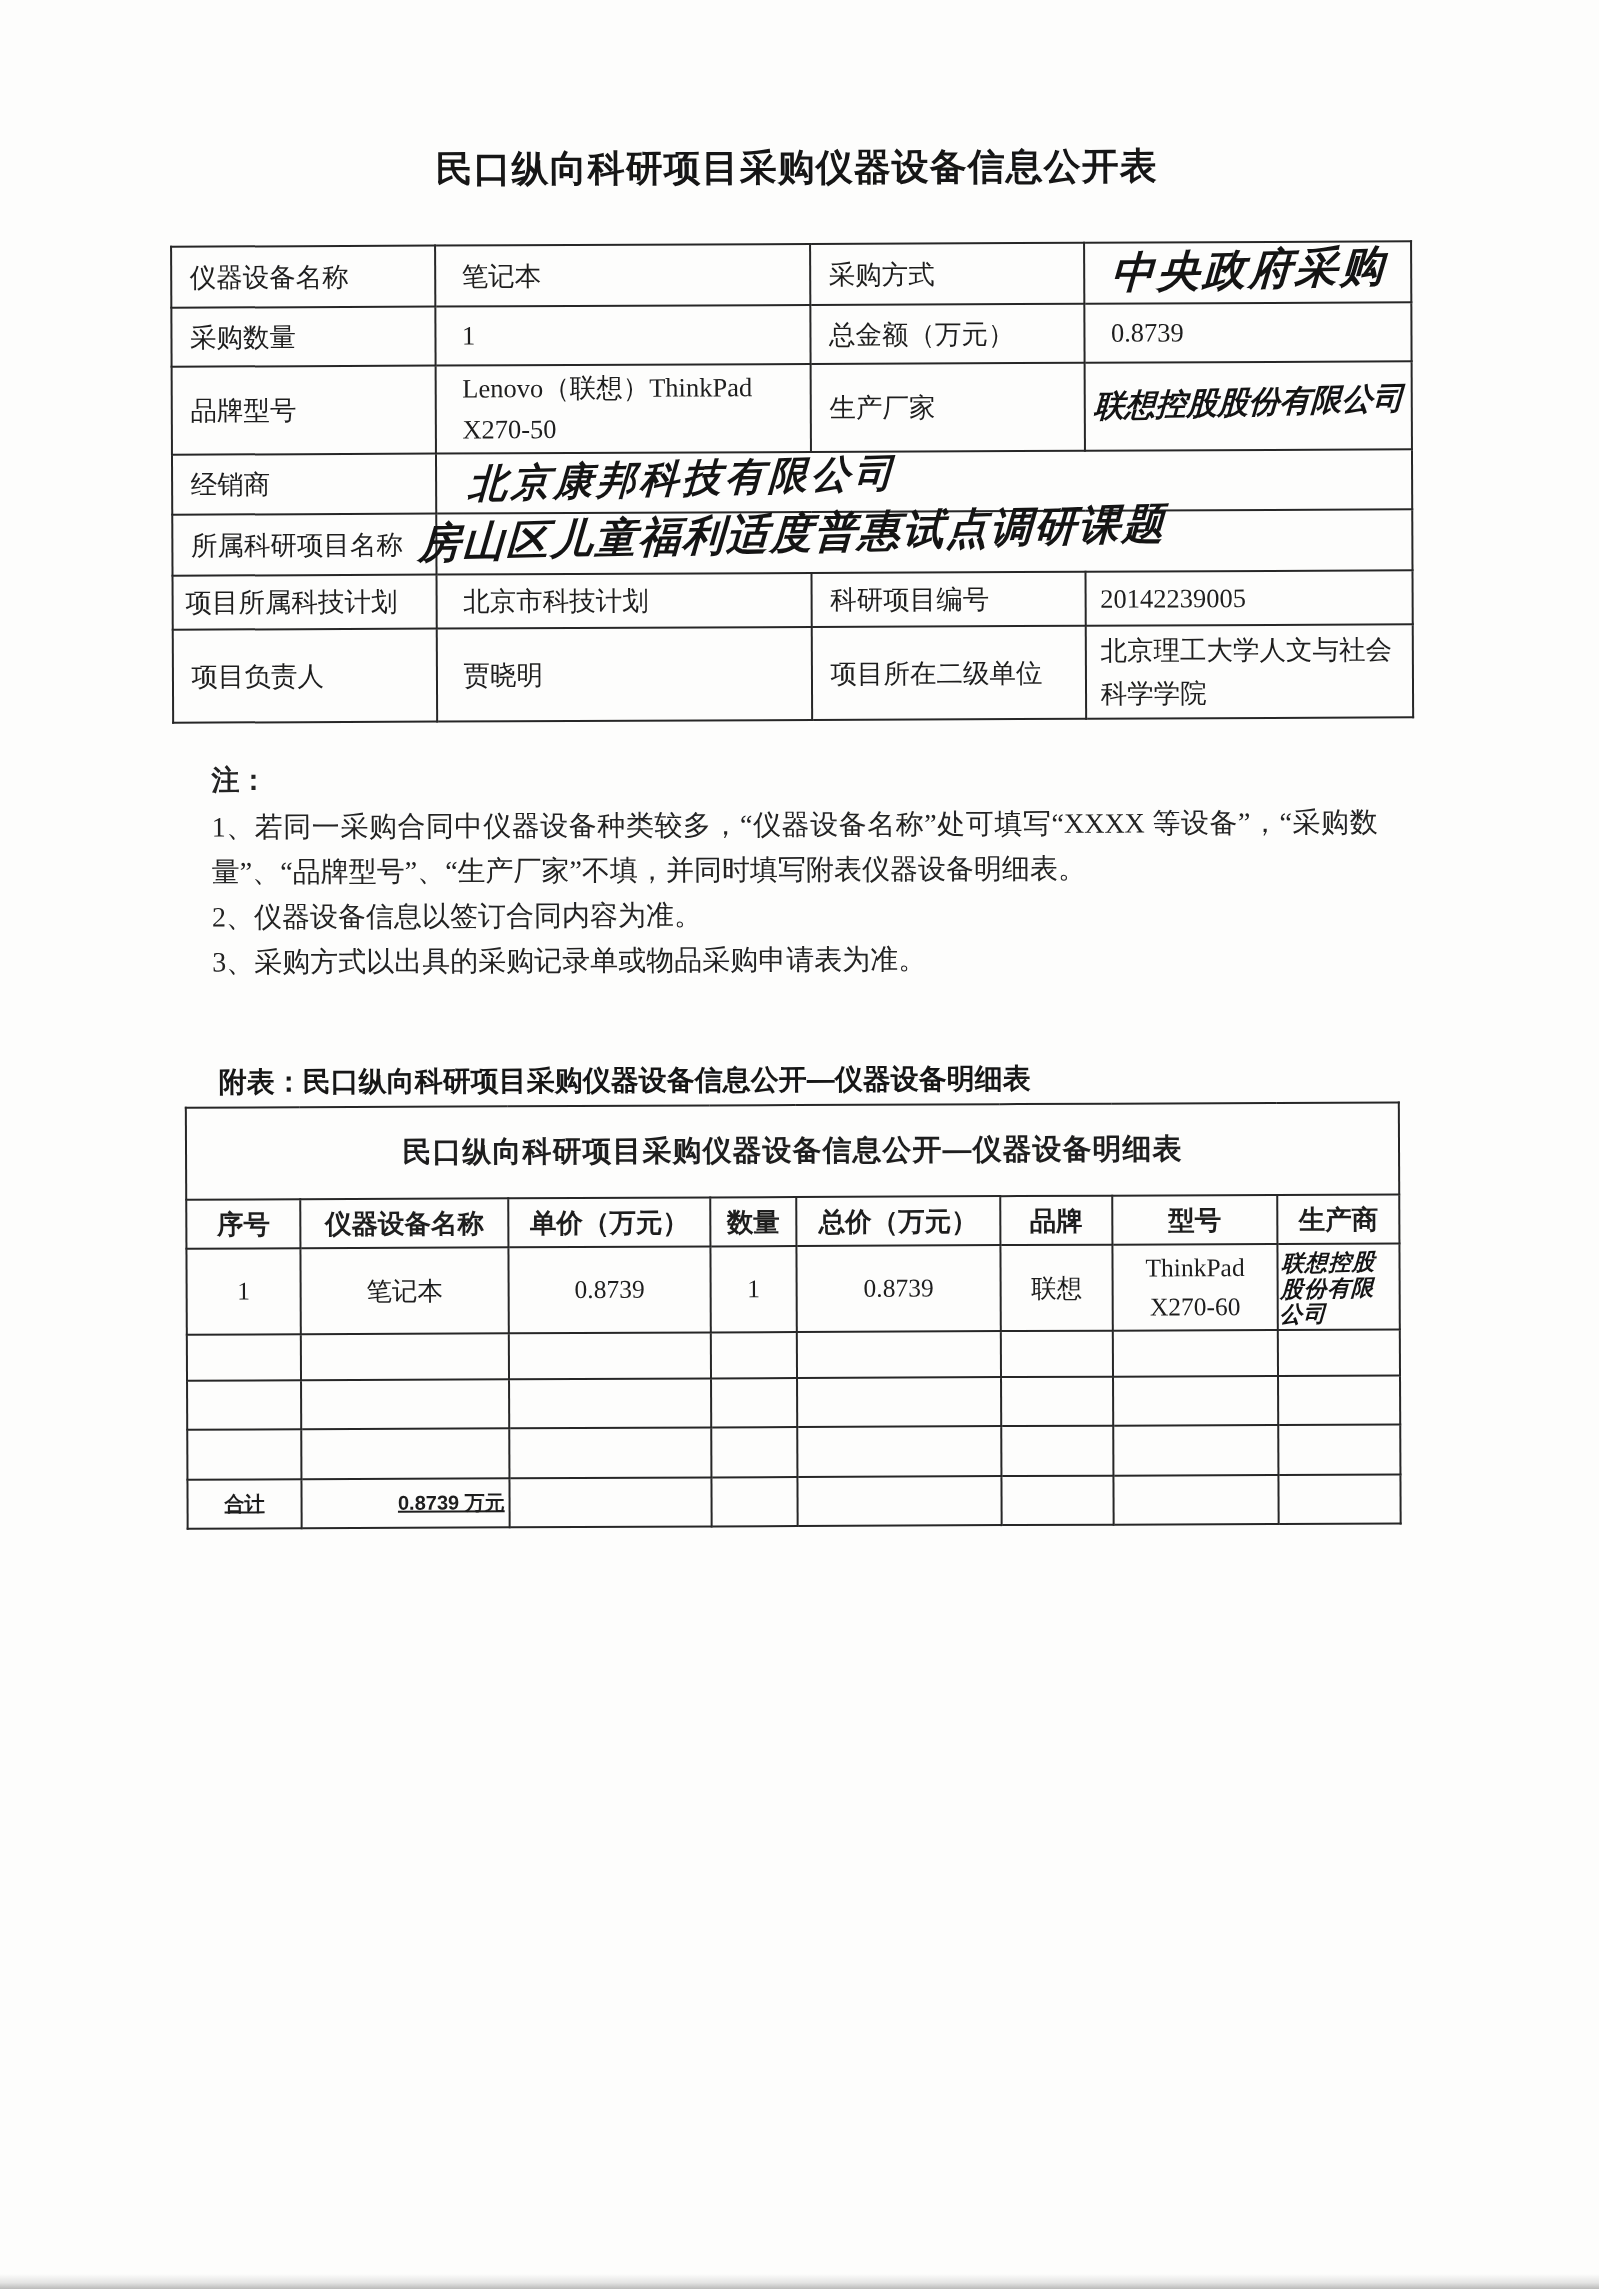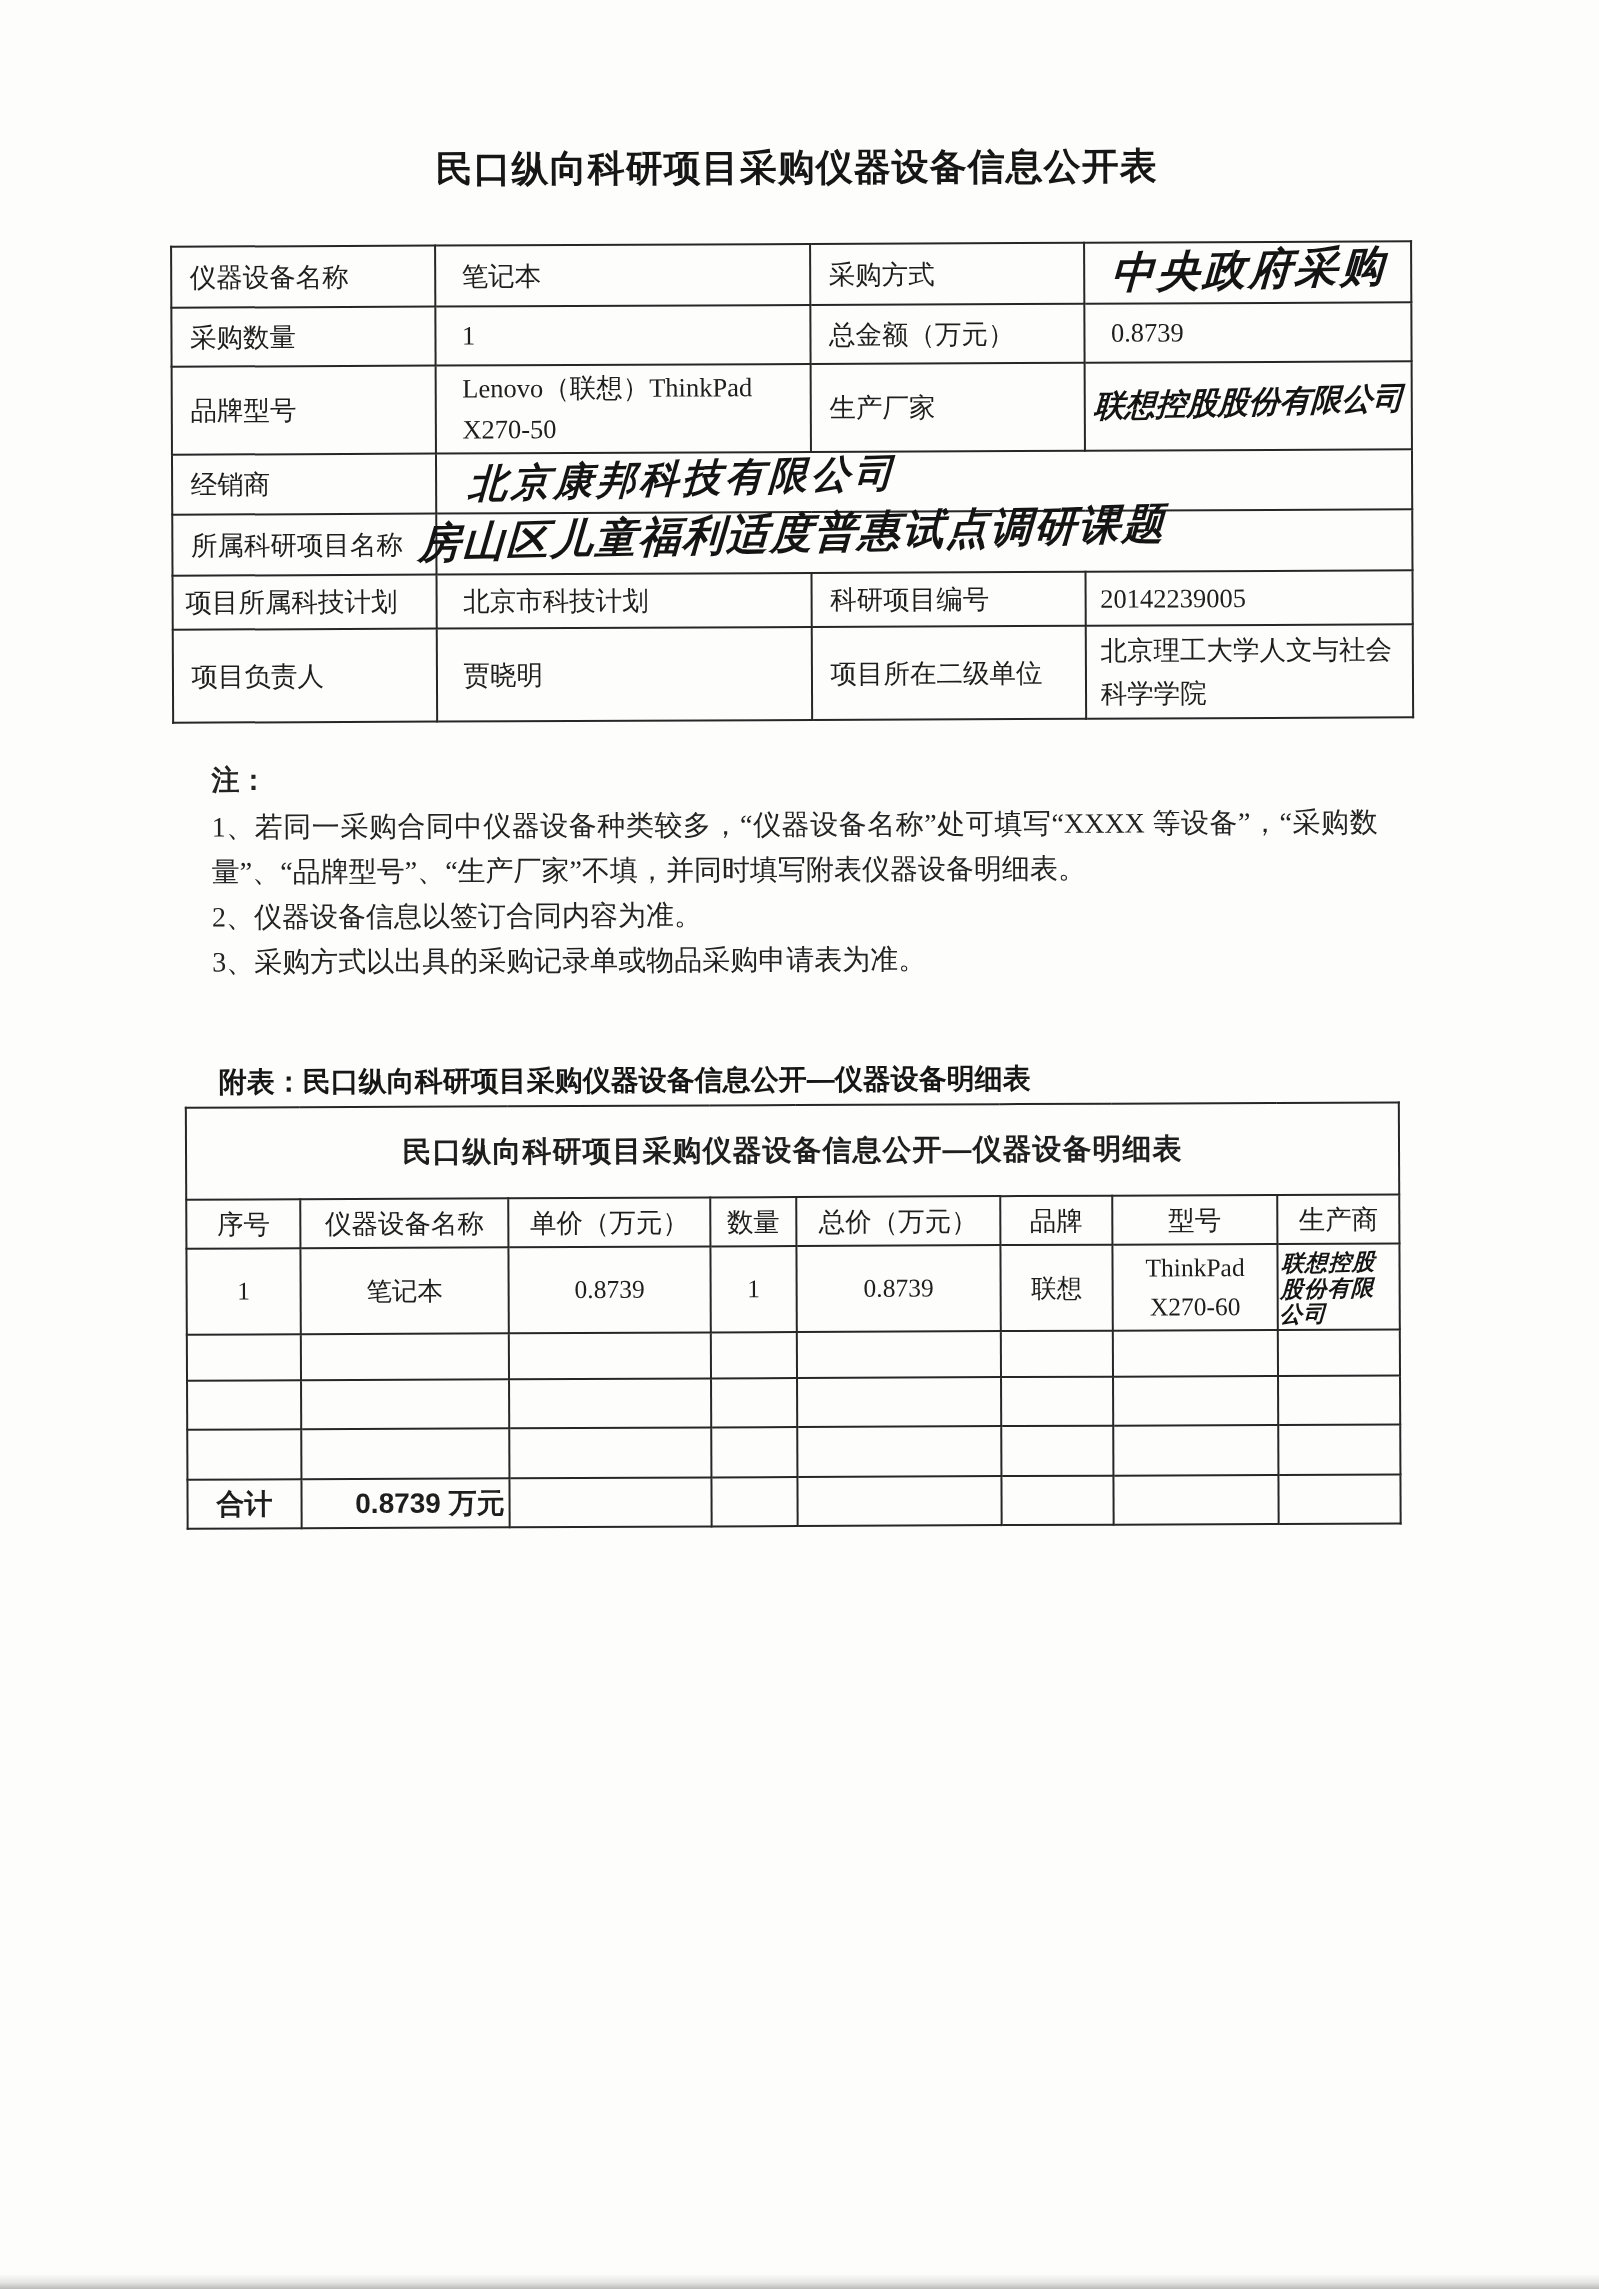--- a/index.html
+++ b/index.html
@@ -71,25 +71,25 @@
     border:2.5px solid #222;
     font-size:25.5px;
   }
   .detail-table td{text-align:center;padding:2px 3.9px;}
   .dt-title td{
     font-family:"Liberation Sans","DejaVu Sans",sans-serif;
     font-weight:bold;font-size:29px;letter-spacing:1px;
   }
   .dt-head td{
     font-family:"Liberation Sans","DejaVu Sans",sans-serif;
-    font-weight:normal;font-size:26.5px;
+    font-weight:bold;font-size:26.5px;
   }
   .dt-total td{
     font-family:"Liberation Sans","DejaVu Sans",sans-serif;
-    font-weight:bold;font-size:28px;
+    font-weight:bold;font-size:20px;text-decoration:underline;
   }
   .dt-total td.total-value{text-align:right;padding-left:15.7px;}
   .manufacturer-cell{position:relative;}
   .manufacturer-cell .hw-small{
     position:absolute;left:2px;top:5.9px;text-align:left;
   }
   
   .scan-bottom{
     position:absolute;left:0;right:0;bottom:0;height:15.7px;
     background:linear-gradient(to bottom, rgba(120,120,120,0) 0%, rgba(110,110,110,0.18) 55%, rgba(90,90,90,0.45) 100%);

